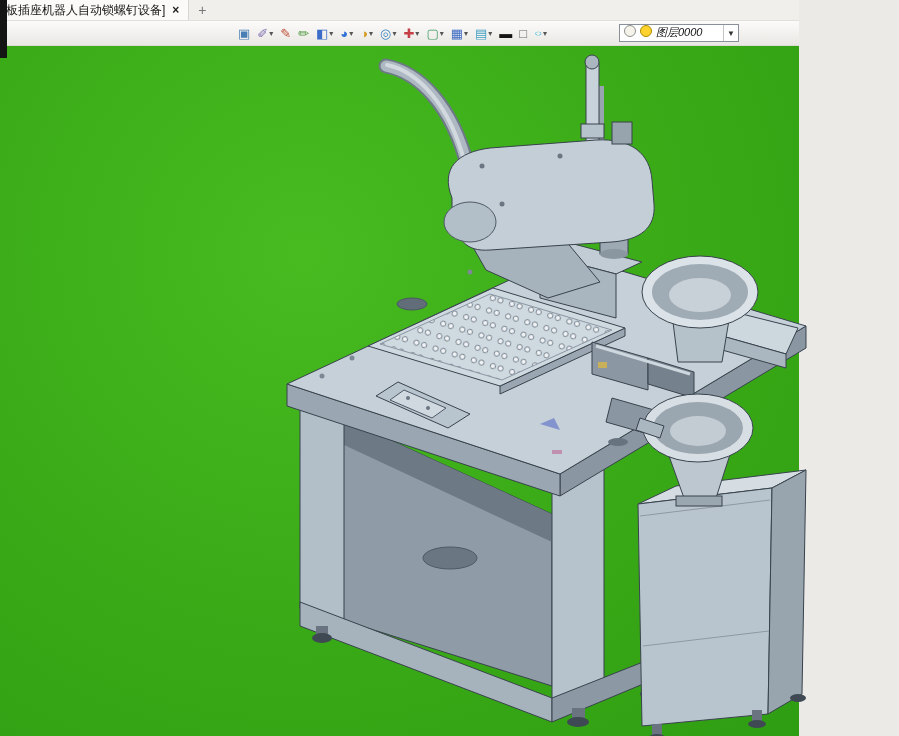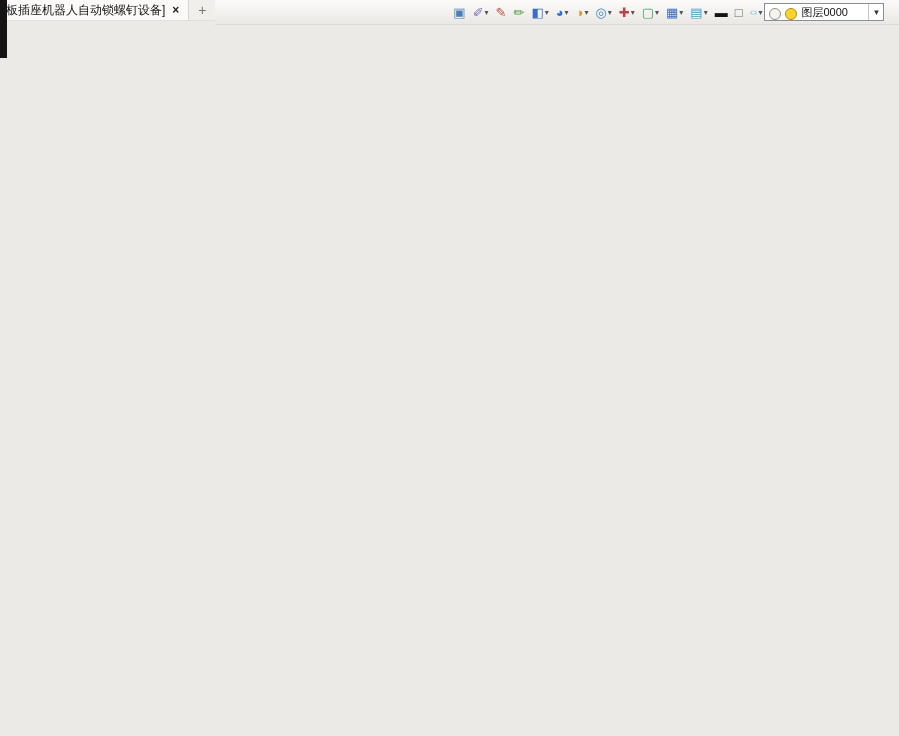--- a/index.html
+++ b/index.html
@@ -1,34 +1,34 @@
 <!DOCTYPE html>
 <html><head>
 <meta charset="utf-8">
 <style>
   html,body{margin:0;padding:0;}
   body{width:899px;height:736px;overflow:hidden;font-family:"Liberation Sans",sans-serif;background:#eceae7;}
-  .window{width:799px;height:736px;display:flex;flex-direction:row;position:relative;}
+  .window{width:799px;height:736px;display:flex;flex-direction:column;position:relative;}
   .left-strip{position:absolute;left:0;top:0;width:7px;height:58px;background:#141414;z-index:20;}
 
   
   .tabbar{height:20px;background:#f1efec;display:flex;align-items:stretch;border-bottom:1px solid #e2dfdb;}
   .tab{display:flex;align-items:center;gap:7px;padding:0 9px 0 6px;background:#fbfaf8;border-right:1px solid #d8d5d0;}
   .tab-title{font-size:12px;color:#141414;white-space:nowrap;}
   .tab-close{font-size:12px;font-weight:bold;color:#222;line-height:1;}
   .newtab{width:26px;display:flex;align-items:center;justify-content:center;font-size:14px;color:#777;}
 
   
   .toolbar{height:24px;background:linear-gradient(#fcfbfa,#eae8e4);display:flex;align-items:center;border-bottom:1px solid #dedbd6;}
   .tb-buttons{display:flex;align-items:center;gap:3px;margin-left:236px;}
   .tb-btn{display:flex;align-items:center;height:20px;padding:0 2px;border-radius:2px;}
   .tb-icon{font-size:13px;line-height:1;}
   .tb-btn:last-child .tb-icon{display:inline-block;transform:scaleY(.62);}
   .tb-caret{font-size:8px;color:#555;margin-left:1px;}
-  .layer-combo{margin-left:auto;margin-right:60px;height:18px;box-sizing:border-box;width:120px;background:#fff;border:1px solid #8a9099;display:flex;align-items:flex-end;gap:4px;padding-left:4px;}
+  .layer-combo{margin-left:auto;margin-right:60px;height:18px;box-sizing:border-box;width:120px;background:#fff;border:1px solid #8a9099;display:flex;align-items:flex-start;gap:4px;padding-left:4px;font-style:italic;}
   .bulb{width:10px;height:10px;border-radius:50%;flex:none;}
   .bulb-off{background:#f6f4ea;border:1px solid #8f8f8f;}
   .bulb-on{background:#ffd22e;border:1px solid #b08e00;}
   .layer-label{font-size:11px;color:#111;flex:1;white-space:nowrap;}
   .combo-caret{font-size:8px;color:#333;border-left:1px solid #c4c4c4;align-self:stretch;display:flex;align-items:center;padding:0 3px;}
 
   
   .viewport{position:relative;flex:1;background:radial-gradient(ellipse at 38% 30%, #47bb20 0%, #3aab17 52%, #2f9d12 100%);}
   .viewport svg{position:absolute;left:0;top:0;}
 </style>

